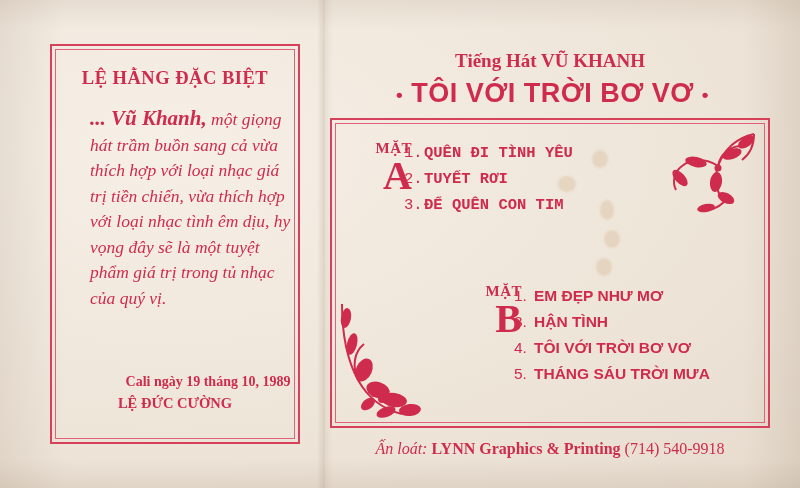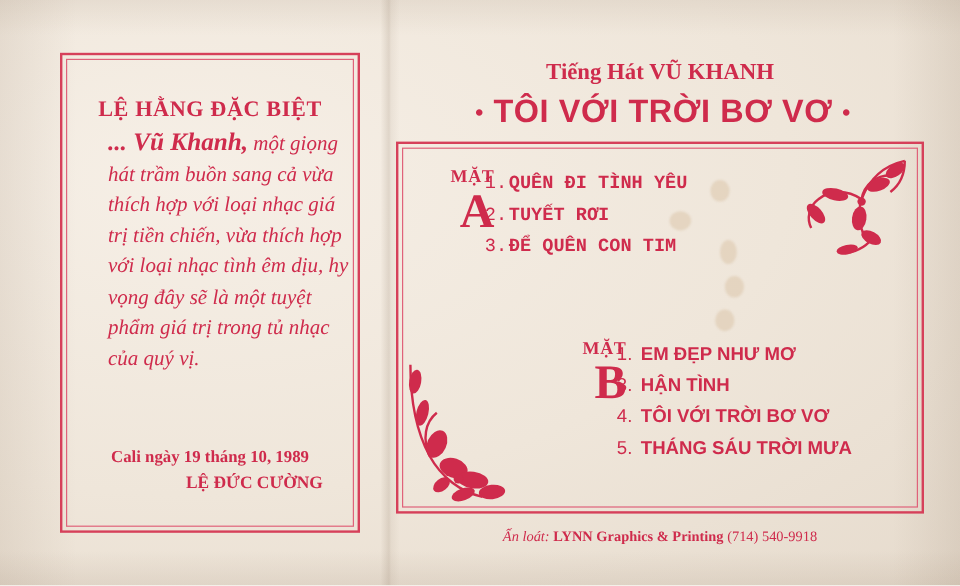--- a/index.html
+++ b/index.html
@@ -61,21 +61,21 @@
     pointer-events: none;
   }
   #left-panel {
     left: 50px;
     top: 44px;
     width: 250px;
     height: 400px;
   }
   #left-title {
     position: absolute;
-    top: 36px;
+    top: 22px;
     left: 0;
     width: 100%;
     text-align: center;
     color: #cf2b4c;
     font-size: 18.5px;
     font-weight: bold;
     letter-spacing: 0.5px;
     font-family: "Liberation Serif", serif;
   }
   #left-body {
@@ -97,32 +97,32 @@
   #left-date {
     position: absolute;
     bottom: 52px;
     left: 0;
     width: 100%;
     text-align: center;
     color: #cf2b4c;
     font-size: 14px;
     font-weight: bold;
     font-family: "Liberation Serif", serif;
+    padding-left: 33px;
   }
   #left-signer {
     position: absolute;
     bottom: 30px;
     left: 0;
     width: 100%;
     text-align: center;
     color: #cf2b4c;
     font-size: 14.5px;
     font-weight: bold;
     font-family: "Liberation Serif", serif;
-    padding-left: 37px;
   }
 
   
   #artist-line {
     position: absolute;
     top: 50px;
     left: 340px;
     width: 420px;
     text-align: center;
     color: #cf2b4c;
@@ -197,21 +197,21 @@
   #sideB-label { left: 462px; top: 283px; width: 60px; }
   #sideB-list  { left: 514px; top: 283px; }
 
   #print-credit {
     position: absolute;
     top: 440px;
     left: 330px;
     width: 440px;
     text-align: center;
     color: #cf2b4c;
-    font-size: 12px;
+    font-size: 16px;
     font-family: "Liberation Serif", serif;
   }
   #print-credit .lbl { font-style: italic; }
   #print-credit .co { font-weight: bold; }
 
   
   .ornament { position: absolute; pointer-events: none; }
   #ornament-top-right { right: 34px; top: 128px; width: 108px; height: 92px; }
   #ornament-bottom-left { left: 332px; top: 300px; width: 110px; height: 128px; }
 

